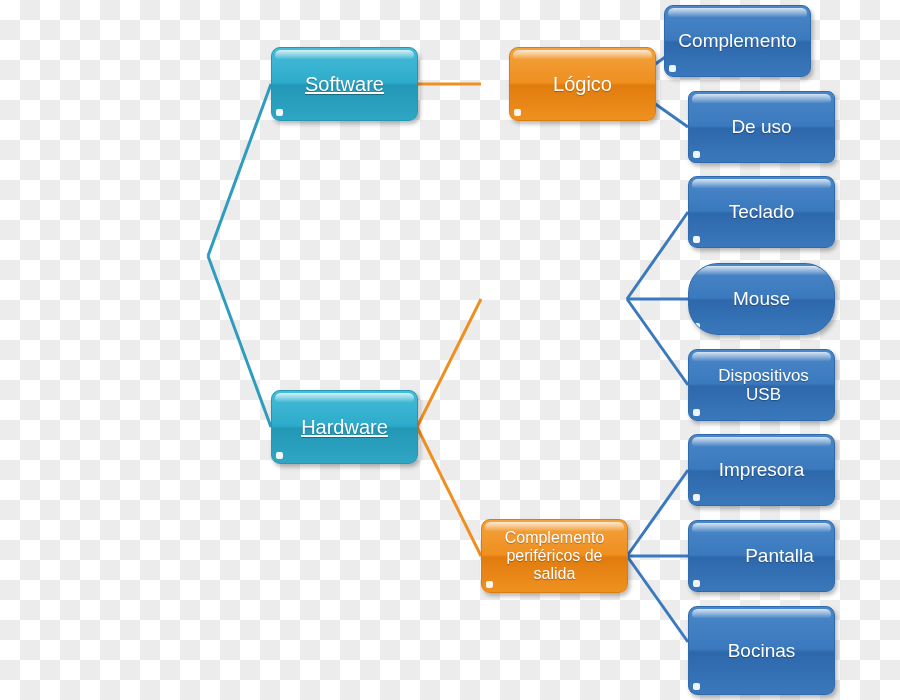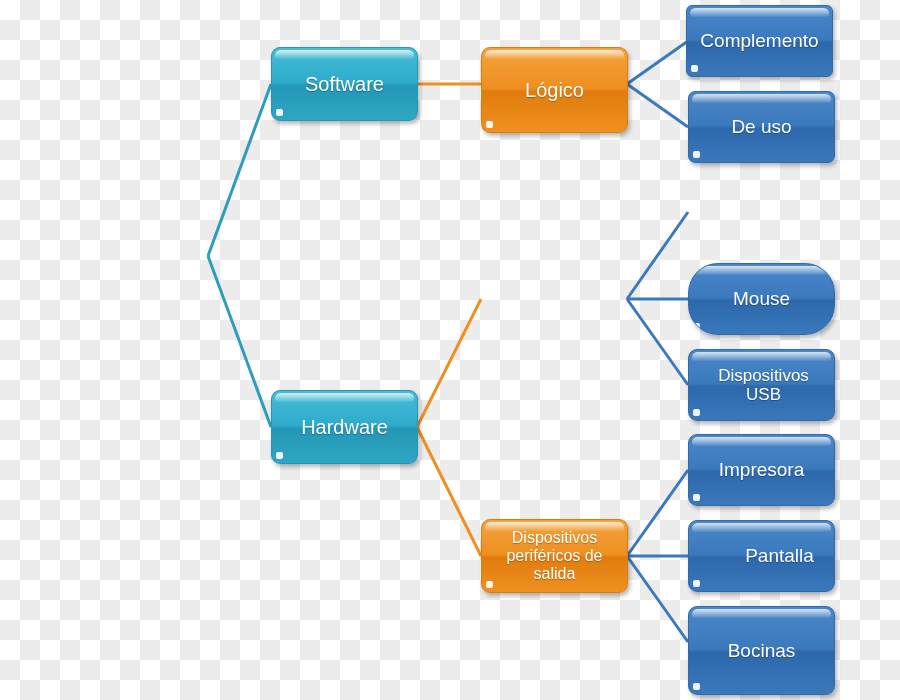--- a/index.html
+++ b/index.html
@@ -48,20 +48,21 @@
   }
 
   .green{
     background:linear-gradient(to bottom,#9cc martin 0%,#8dbf3f 100%);
     background:linear-gradient(to bottom,#a6c954 0%,#9ac13c 48%,#83ad29 52%,#8fbb36 100%);
     border:1px solid #7ba61f;
   }
   .teal{
     background:linear-gradient(to bottom,#45bcd8 0%,#2eabcb 48%,#2397b6 52%,#2ea6c4 100%);
     border:1px solid #2596b4;
+    text-decoration:underline;
   }
   .orange{
     background:linear-gradient(to bottom,#f4a23c 0%,#ef8f20 48%,#e07c0d 52%,#ef9120 100%);
     border:1px solid #d97d0d;
   }
   .blue{
     background:linear-gradient(to bottom,#4a87c8 0%,#3b79be 48%,#2d68ab 52%,#3a78bc 100%);
     border:1px solid #2e6aac;
   }
   .f20{font-size:20px;}
@@ -98,37 +99,40 @@
 
 
   <div class="node teal f20" style="left:271px;top:47px;width:147px;height:74px;">
     <span class="lbl">Software</span>
   </div>
 
   <div class="node teal f20" style="left:271px;top:390px;width:147px;height:74px;">
     <span class="lbl">Hardware</span>
   </div>
 
-  <div class="node orange f20" style="left:481px;top:47px;width:147px;height:86px;">
+  <div class="node orange f20" style="left:509px;top:47px;width:147px;height:74px;">
     <span class="lbl">Lógico</span>
   </div>
 
 
   <div class="node orange f16" style="left:481px;top:519px;width:147px;height:74px;">
-    <span class="lbl">Dispositivos periféricos de salida</span>
+    <span class="lbl">Complemento periféricos de salida</span>
   </div>
 
-  <div class="node blue f19" style="left:686px;top:5px;width:147px;height:72px;border-radius:6px;">
+  <div class="node blue f19" style="left:664px;top:5px;width:147px;height:72px;">
     <span class="lbl">Complemento</span>
   </div>
 
   <div class="node blue f19" style="left:688px;top:91px;width:147px;height:72px;border-radius:7px;">
     <span class="lbl">De uso</span>
   </div>
 
+  <div class="node blue f19" style="left:688px;top:176px;width:147px;height:72px;">
+    <span class="lbl">Teclado</span>
+  </div>
 
   <div class="node blue f19" style="left:688px;top:263px;width:147px;height:72px;border-radius:30px;">
     <span class="lbl">Mouse</span>
   </div>
 
   <div class="node blue f17" style="left:688px;top:349px;width:147px;height:72px;">
     <span class="lbl">Dispositivos USB</span>
   </div>
 
   <div class="node blue f19" style="left:688px;top:434px;width:147px;height:72px;">

